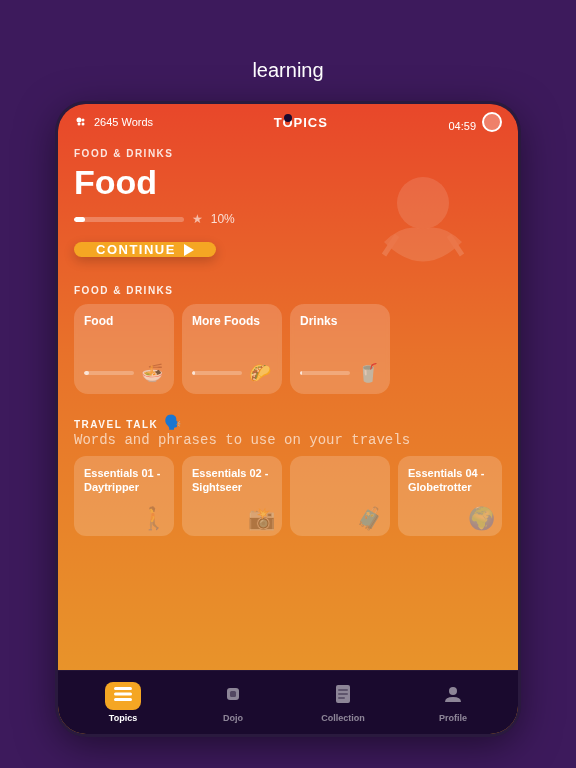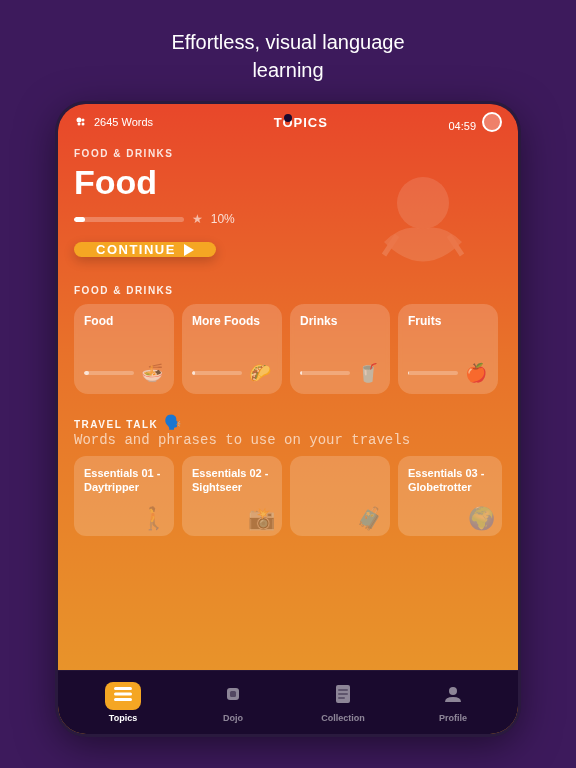--- a/index.html
+++ b/index.html
@@ -383,21 +383,21 @@
       top: 10px;
       left: 50%;
       transform: translateX(-50%);
       z-index: 20;
     }
   </style>
 </head>
 <body>
 
 <p class="page-title">
-  <span>Effortless, visual language</span><br>
+  <br>
   <span>learning</span>
 </p>
 
 <div class="device-frame">
   <div class="device-inner">
     <div class="device-notch"></div>
 
     <div class="bg-decoration">
       <svg viewBox="0 0 100 100" fill="white" xmlns="http://www.w3.org/2000/svg">
         <circle cx="50" cy="30" r="20" opacity="0.8"></circle>
@@ -470,29 +470,20 @@
         <div class="topic-card">
           <div class="topic-card-title">Drinks</div>
           <div class="topic-card-bottom">
             <div class="mini-progress">
               <div class="mini-progress-fill" style="width: 3%"></div>
             </div>
             <span class="card-icon">🥤</span>
           </div>
         </div>
 
-        <div class="topic-card">
-          <div class="topic-card-title">Fruits</div>
-          <div class="topic-card-bottom">
-            <div class="mini-progress">
-              <div class="mini-progress-fill" style="width: 2%"></div>
-            </div>
-            <span class="card-icon">🍎</span>
-          </div>
-        </div>
       </div>
 
       <div class="travel-section">
         <div class="travel-header">
           <span class="travel-title">TRAVEL TALK</span>
           <span class="travel-icon">🗣️</span>
         </div>
         <div class="travel-subtitle">Words and phrases to use on your travels</div>
 
         <div class="essentials-row">
@@ -501,21 +492,21 @@
             <span class="essentials-figure">🚶</span>
           </div>
           <div class="essentials-card">
             <div class="essentials-card-title">Essentials 02 - Sightseer</div>
             <span class="essentials-figure">📸</span>
           </div>
           <div class="essentials-card">
             <span class="essentials-figure">🧳</span>
           </div>
           <div class="essentials-card">
-            <div class="essentials-card-title">Essentials 03 - Globetrotter</div>
+            <div class="essentials-card-title">Essentials 04 - Globetrotter</div>
             <span class="essentials-figure">🌍</span>
           </div>
         </div>
       </div>
 
     </div>
 
     <div class="bottom-nav">
 
       <div class="nav-item">

